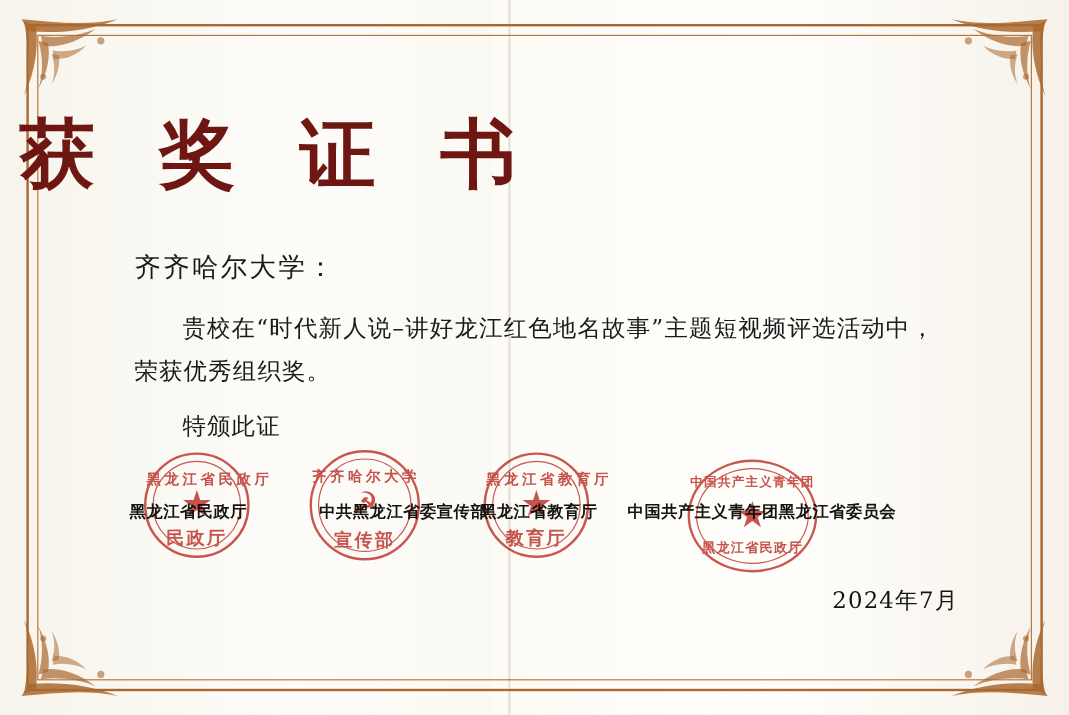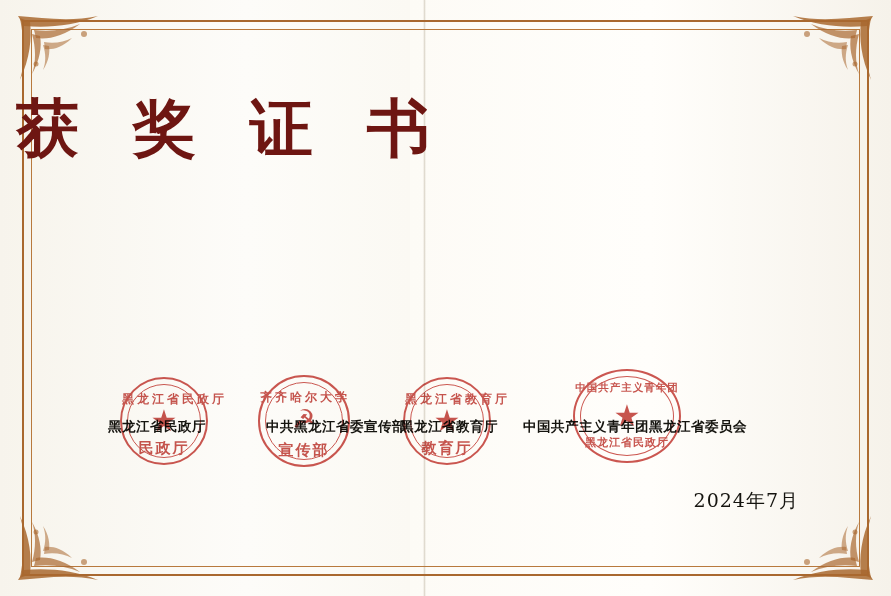--- a/index.html
+++ b/index.html
@@ -177,21 +177,21 @@
     left: 50%;
     top: 50%;
     transform: translate(-50%, -50%);
     color: #bb2f28;
     font-size: 30px;
     line-height: 1;
   }
   .seal-1 { left: 120px; top: 377px; width: 84px; height: 84px; }
   .seal-2 { left: 258px; top: 375px; width: 88px; height: 88px; }
   .seal-3 { left: 403px; top: 377px; width: 84px; height: 84px; }
-  .seal-4 { left: 573px; top: 369px; width: 104px; height: 90px; border-radius: 50%; }
+  .seal-4 { left: 573px; top: 383px; width: 104px; height: 90px; border-radius: 50%; }
 
   .seal-4 .seal-arc-text { font-size: 10.5px; letter-spacing: 1px; top: 10px; }
   .seal-4 .seal-bottom-text { font-size: 11px; letter-spacing: 1px; bottom: 11px; }
 
   .hammer-sickle {
     position: absolute;
     left: 50%; top: 50%;
     transform: translate(-50%, -54%);
     color: #bb2f28;
     font-size: 26px;
@@ -274,20 +274,25 @@
         <path d="M30 30 C40 32 50 30 58 26 C48 36 38 38 31 37 Z" opacity="0.55"></path>
         <path d="M29 33 C32 42 32 50 29 58 C35 49 36 40 35 34 Z" opacity="0.55"></path>
         <circle cx="70" cy="22" r="3" opacity="0.6"></circle>
         <circle cx="22" cy="52" r="2.5" opacity="0.6"></circle>
       </g>
     </svg>
   </div>
 
   <div class="title">获 奖 证 书</div>
 
+  <div class="body-block">
+    <div class="addressee">齐齐哈尔大学：</div>
+    <div class="para">贵校在“时代新人说–讲好龙江红色地名故事”主题短视频评选活动中，荣获优秀组织奖。</div>
+    <div class="closing">特颁此证</div>
+  </div>
 
   <div class="signatories">
     <div class="sig sig-0">黑龙江省民政厅</div>
     <div class="sig sig-1">中共黑龙江省委宣传部</div>
     <div class="sig sig-2">黑龙江省教育厅</div>
     <div class="sig sig-3">中国共产主义青年团黑龙江省委员会</div>
   </div>
 
   <div class="seal seal-1">
     <div class="seal-ring"></div>

